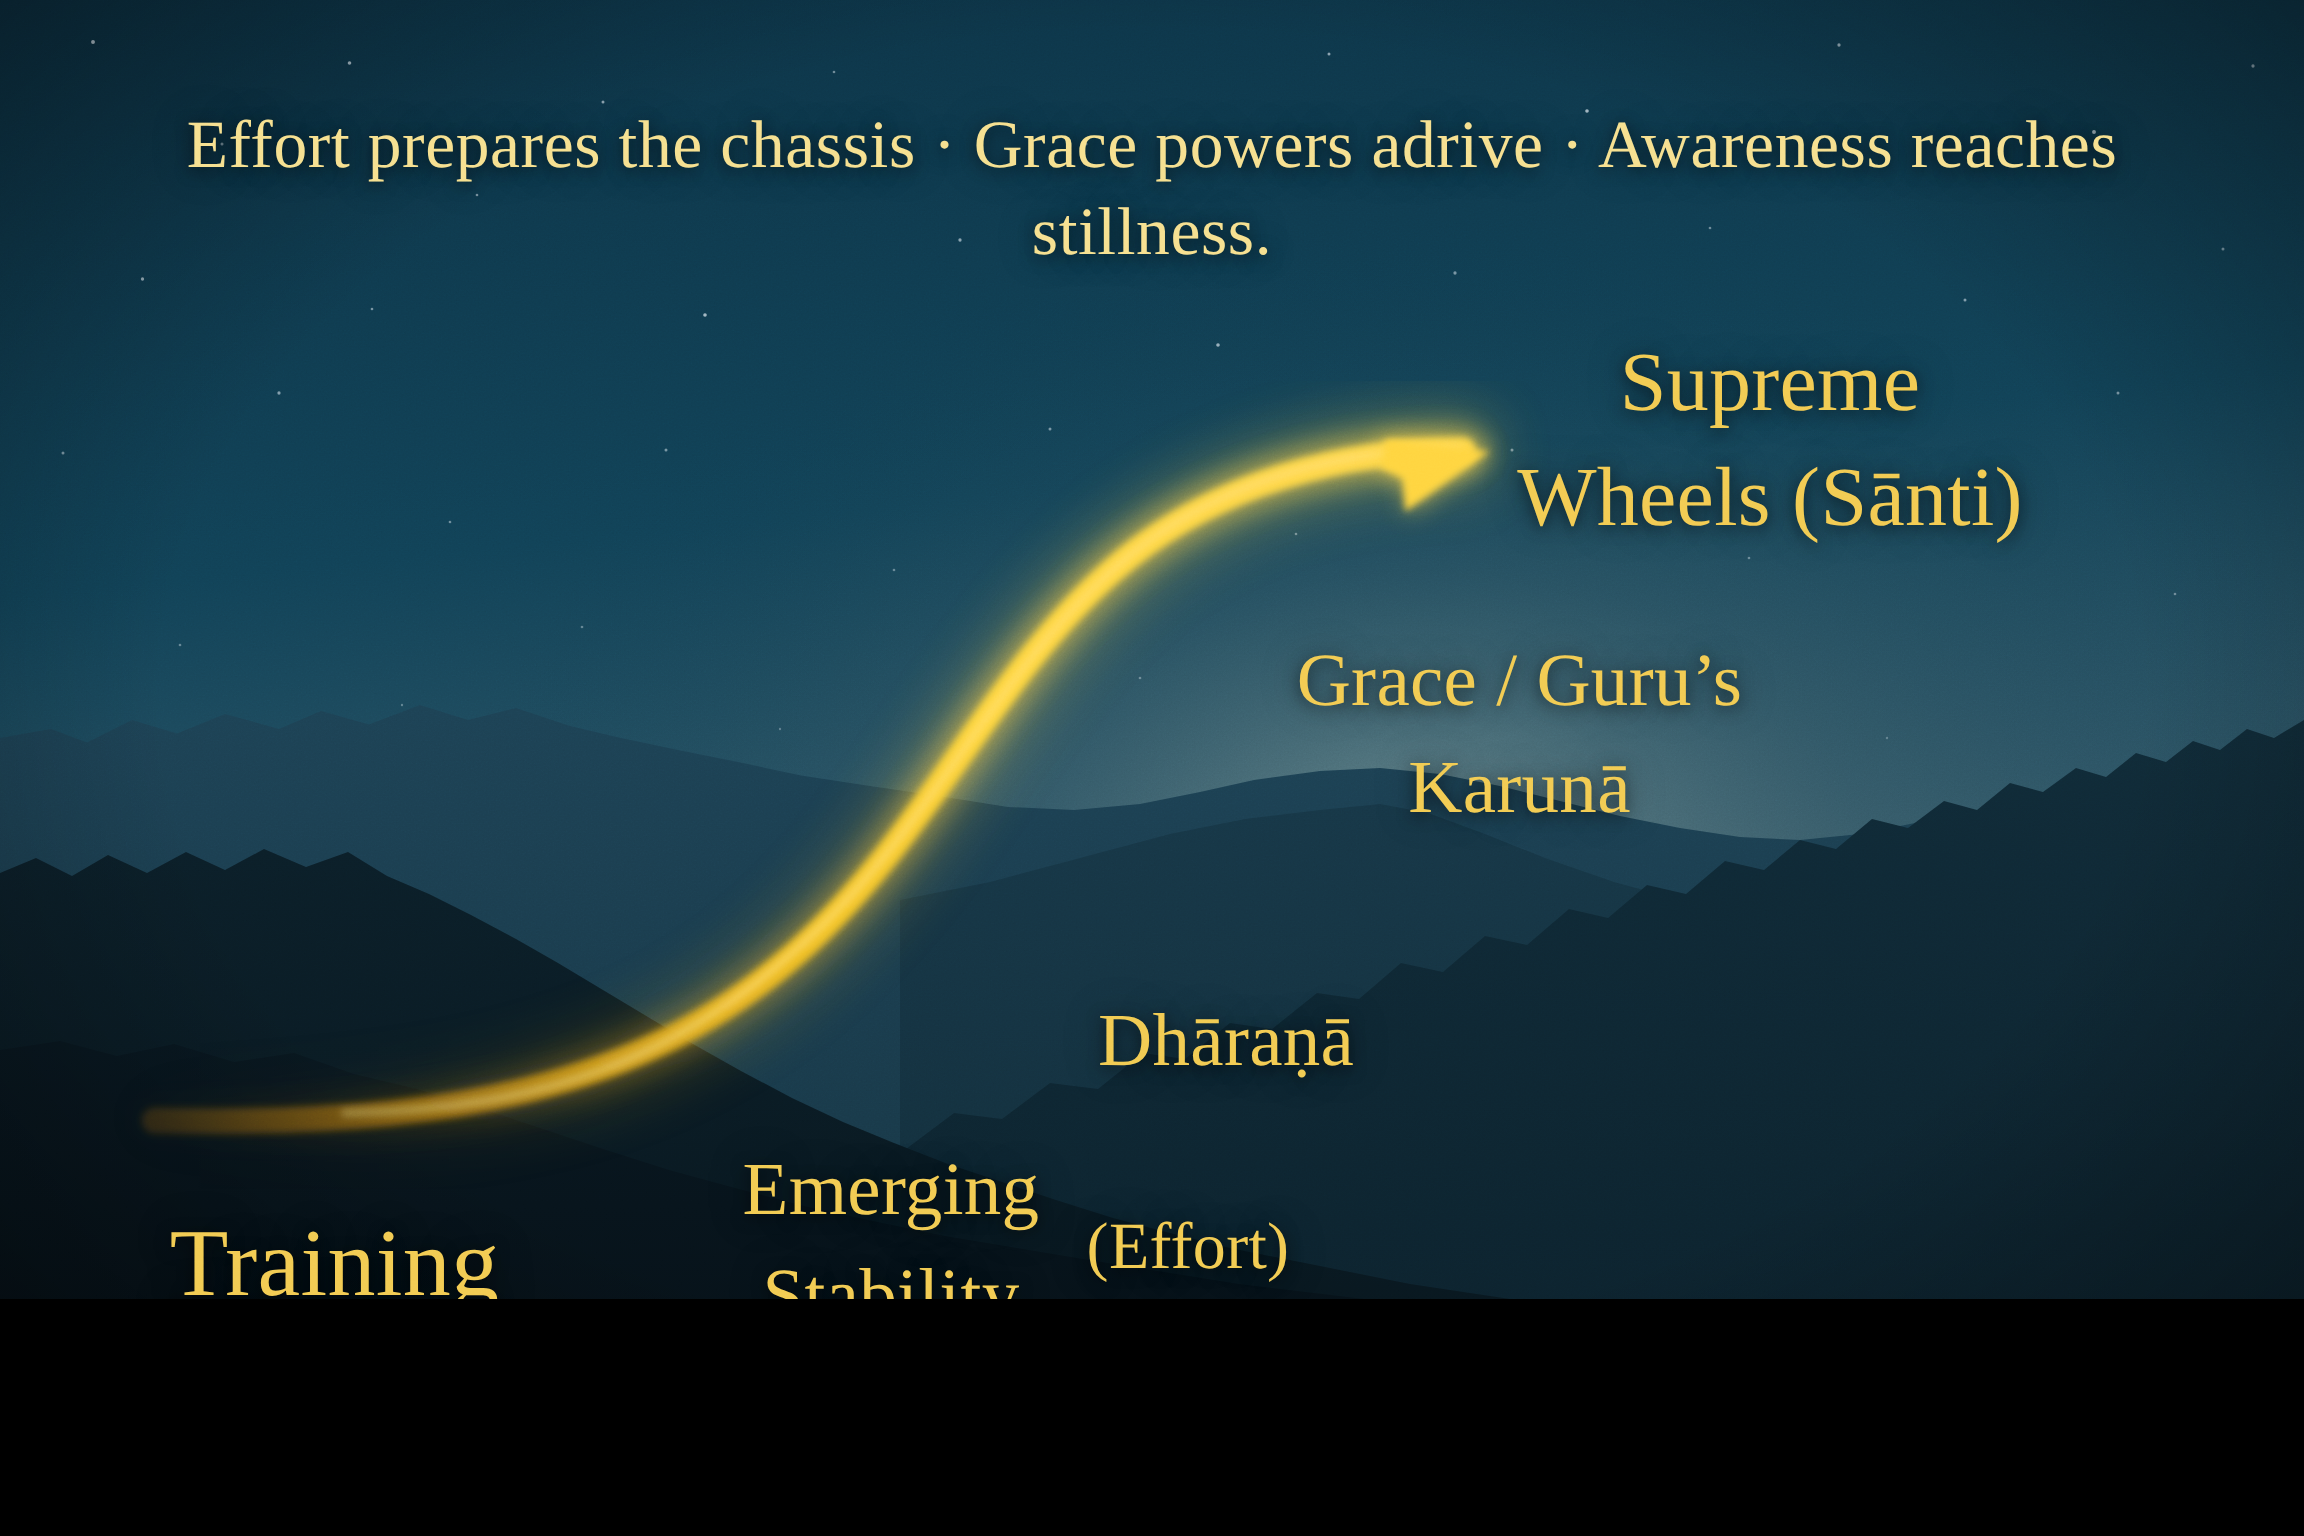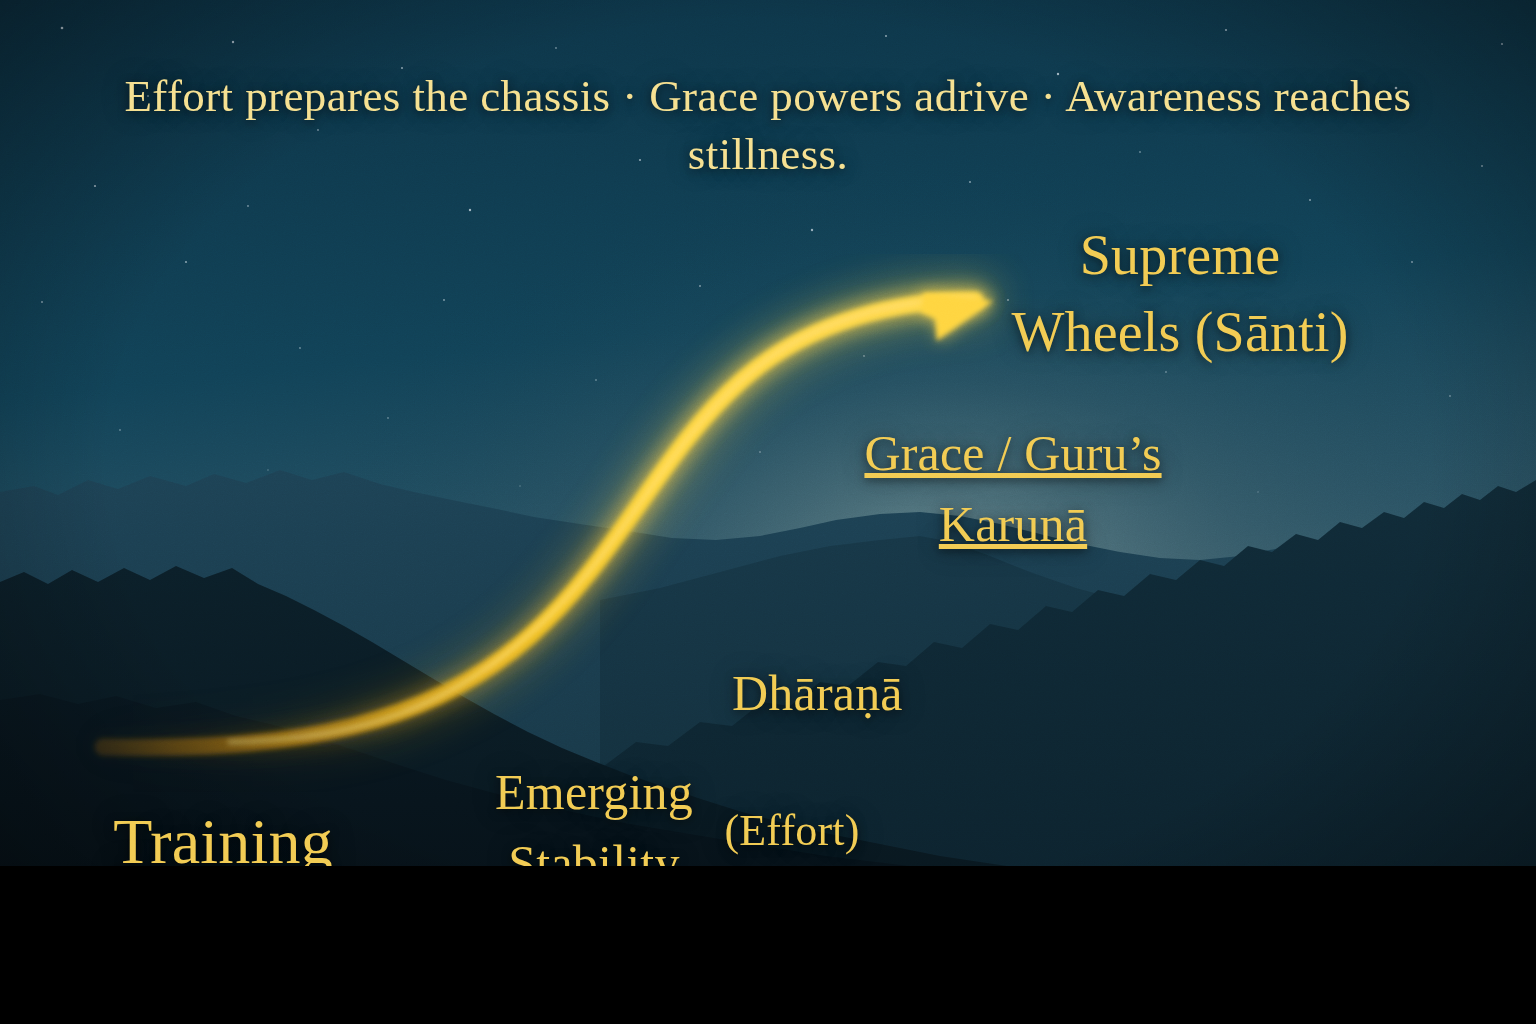--- a/index.html
+++ b/index.html
@@ -47,21 +47,20 @@
     top: 217px;
     font-size: 56px;
     line-height: 1.38;
   }
   #lbl-grace {
     left: 1013px;
     transform: translateX(-50%);
     top: 418px;
     font-size: 50px;
     line-height: 1.42;
-    text-decoration: underline;
   }
   #lbl-dharana {
     left: 792px;
     transform: translateX(-50%);
     top: 587px;
     font-size: 50px;
     line-height: 1.42;
   }
   #lbl-dharana .sub { font-size: 44px; display: block; }
   #lbl-emerging {

